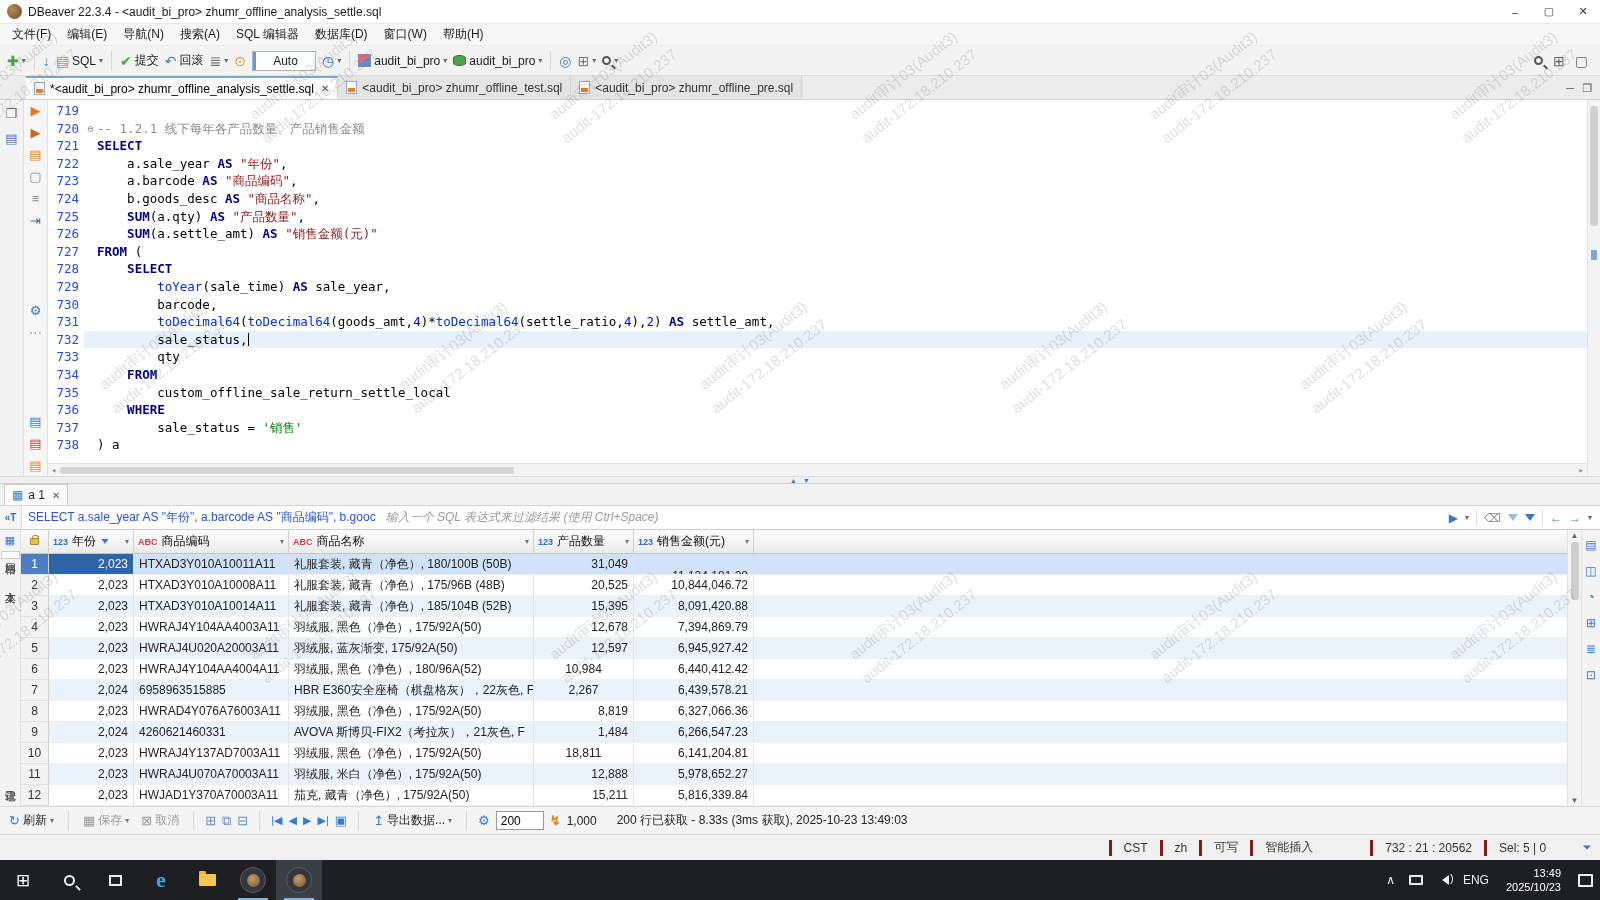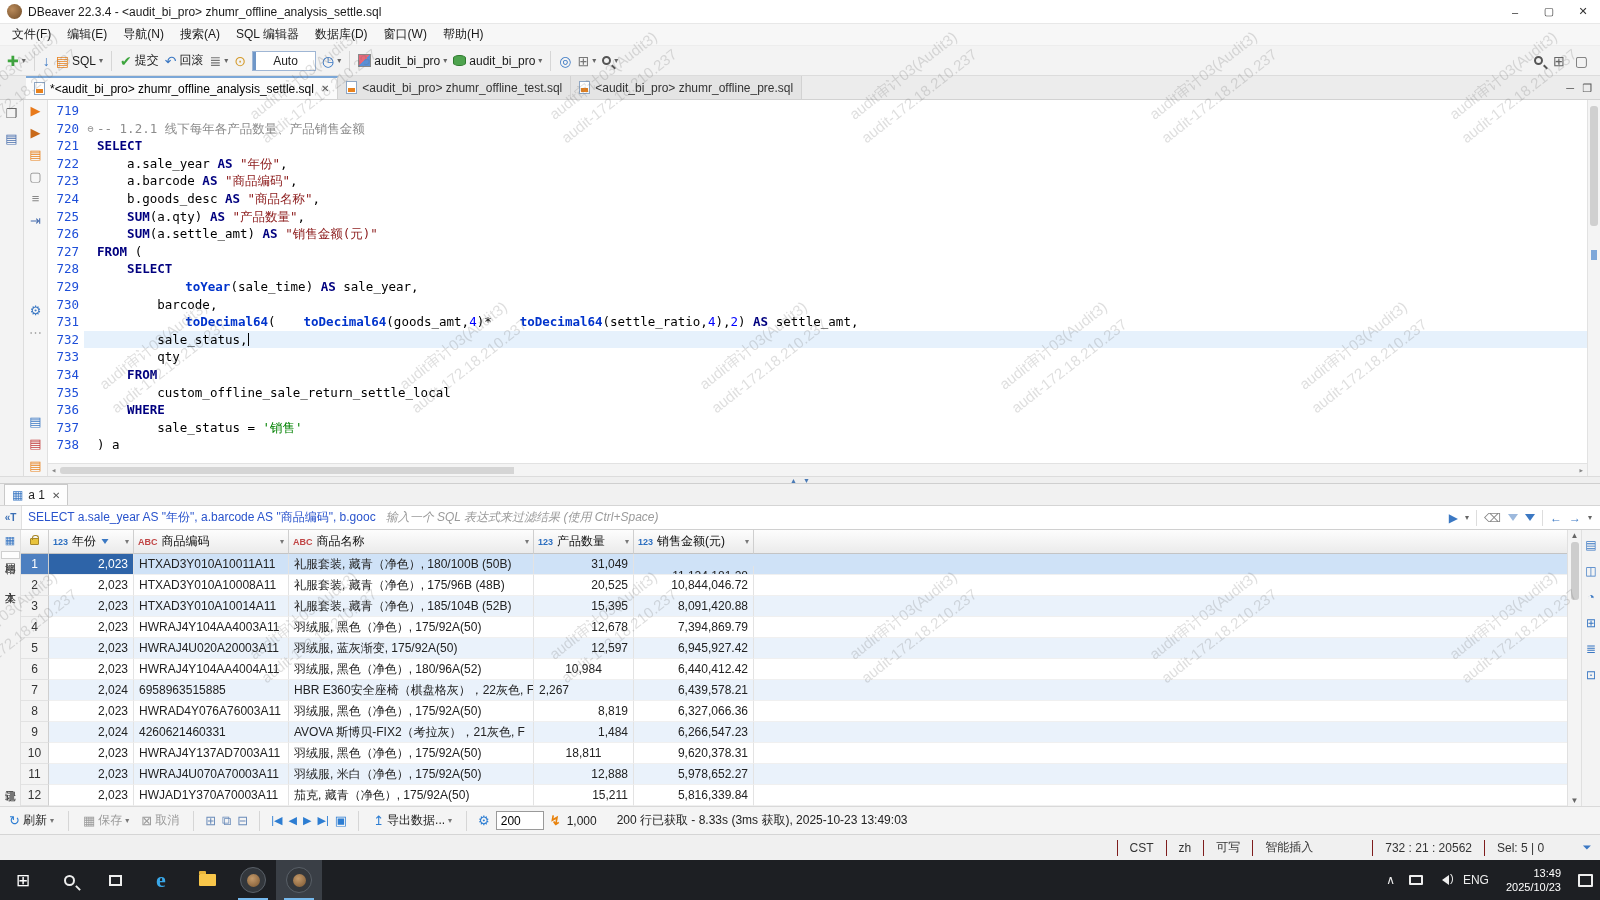--- a/index.html
+++ b/index.html
@@ -51,21 +51,21 @@
   .es-ico { font-size:13px; line-height:1; }
   .spacer { flex:1; }
   .editor { flex:1; background:#fff; font-family:"DejaVu Sans Mono","Liberation Mono",monospace; font-size:12.5px; position:relative; display:flex; flex-direction:column; overflow:hidden; }
   .code-lines { flex:1; overflow:hidden; padding-top:2px; }
   .cl { display:flex; height:17.6px; line-height:17.6px; }
   .ln { width:36px; text-align:right; color:#1d4ed8; padding-right:5px; flex:0 0 auto; }
   .fold { width:13px; color:#8a8a8a; font-size:10px; flex:0 0 auto; text-align:center; }
   .ct { white-space:pre; flex:1; color:#000; }
   .cl.cur .ct, .cl.cur .fold { background:#e6f1fc; }
   .k { color:#00007f; font-weight:bold; }
-  .f { color:#0033cc; font-weight:bold;margin-left:28px; }
+  .f { color:#0033cc; font-weight:normal; }
   .s { color:#8b1a1a; }
   .g { color:#008000; }
   .n { color:#0000ff; }
   .c { color:#8c8c8c; }
   .caret { display:inline-block; width:1px; height:13px; background:#000; vertical-align:-2px; }
   .ed-hscroll { height:13px; background:#f4f4f4; border-top:1px solid #e2e2e2; display:flex; align-items:center; justify-content:space-between; padding:0 3px; color:#888; font-size:9px; }
   .ed-hthumb { flex:1; height:7px; margin:0 4px; background:linear-gradient(90deg,#d5d5d5 0 30%, transparent 30%); border-radius:3px; }
   .ed-vscroll { width:13px; background:#f4f4f4; border-left:1px solid #e2e2e2; position:relative; }
   .ed-vthumb { position:absolute; left:2px; right:2px; top:6px; height:120px; background:#d0d0d0; border-radius:3px; }
   .ed-mark { position:absolute; left:3px; right:3px; top:150px; height:10px; background:#7da7d9; }
@@ -121,21 +121,21 @@
   .fico.gray { color:#9a9a9a; }
   .fico.blue { color:#6b8cba; }
   .fcaret { font-size:8px; color:#777; }
   .fetch-input { width:48px; height:19px; border:1px solid #9a9a9a; font-size:12px; padding:0 4px; font-family:"Liberation Sans",sans-serif; }
   .bolt { color:#e8820c; font-size:13px; font-weight:bold; }
   .fetch-status { margin-left:14px; color:#222; white-space:nowrap; }
 
   
   .statusbar { height:26px; background:#f0f0f0; border-top:1px solid #d5d5d5; display:flex; align-items:center; font-size:12px; color:#333; flex:0 0 auto; }
   .sb-fill { flex:1; }
-  .sb-seg { padding:0 12px; border-left:1px solid #7f1d1d; height:16px; display:flex; align-items:center; white-space:nowrap; }
+  .sb-seg { padding:0 12px; border-left:3px solid #7f1d1d; height:16px; display:flex; align-items:center; white-space:nowrap; }
   .sb-end { width:26px; display:flex; justify-content:center; color:#3b78c3; font-size:11px; }
 
   
   .taskbar { height:40px; background:#1d1f23; display:flex; align-items:stretch; color:#fff; flex:0 0 auto; }
   .tb-cell { width:46px; display:flex; align-items:center; justify-content:center; position:relative; }
   .tb-start { font-size:17px; }
   .wmag { width:11px; height:11px; border:2px solid #eee; border-radius:50%; position:relative; }
   .wmag::after { content:""; position:absolute; width:6px; height:2px; background:#eee; transform:rotate(45deg); left:9px; top:10px; }
   .tview { width:13px; height:11px; border:2px solid #eee; }
   .edge-e { font-size:22px; font-weight:bold; color:#39a7e8; font-family:"Liberation Serif",serif; }
@@ -536,21 +536,21 @@
               <div class="gcell" style="width: 245px; text-align: left;">羽绒服, 黑色（净色）, 180/96A(52)</div>
               <div class="gcell" style="width: 100px; text-align: center;">10,984</div>
               <div class="gcell" style="width: 120px; text-align: right;">6,440,412.42</div>
               <div class="gcell gfill"></div>
             </div>
             <div class="grow alt">
               <div class="gcell rn">7</div>
               <div class="gcell" style="width: 85px; text-align: right;">2,024</div>
               <div class="gcell" style="width: 155px; text-align: left;">6958963515885</div>
               <div class="gcell" style="width: 245px; text-align: left;">HBR E360安全座椅（棋盘格灰），22灰色, F</div>
-              <div class="gcell" style="width: 100px; text-align: left;">2,267</div>
+              <div class="gcell" style="width: 100px; text-align: center;">2,267</div>
               <div class="gcell" style="width: 120px; text-align: right;">6,439,578.21</div>
               <div class="gcell gfill"></div>
             </div>
             <div class="grow">
               <div class="gcell rn">8</div>
               <div class="gcell" style="width: 85px; text-align: right;">2,023</div>
               <div class="gcell" style="width: 155px; text-align: left;">HWRAD4Y076A76003A11</div>
               <div class="gcell" style="width: 245px; text-align: left;">羽绒服, 黑色（净色）, 175/92A(50)</div>
               <div class="gcell" style="width: 100px; text-align: right;">8,819</div>
               <div class="gcell" style="width: 120px; text-align: right;">6,327,066.36</div>
@@ -564,21 +564,21 @@
               <div class="gcell" style="width: 100px; text-align: right;">1,484</div>
               <div class="gcell" style="width: 120px; text-align: right;">6,266,547.23</div>
               <div class="gcell gfill"></div>
             </div>
             <div class="grow">
               <div class="gcell rn">10</div>
               <div class="gcell" style="width: 85px; text-align: right;">2,023</div>
               <div class="gcell" style="width: 155px; text-align: left;">HWRAJ4Y137AD7003A11</div>
               <div class="gcell" style="width: 245px; text-align: left;">羽绒服, 黑色（净色）, 175/92A(50)</div>
               <div class="gcell" style="width: 100px; text-align: center;">18,811</div>
-              <div class="gcell" style="width: 120px; text-align: right;">9,620,378.31</div>
+              <div class="gcell" style="width: 120px; text-align: right;">6,141,204.81</div>
               <div class="gcell gfill"></div>
             </div>
             <div class="grow alt">
               <div class="gcell rn">11</div>
               <div class="gcell" style="width: 85px; text-align: right;">2,023</div>
               <div class="gcell" style="width: 155px; text-align: left;">HWRAJ4U070A70003A11</div>
               <div class="gcell" style="width: 245px; text-align: left;">羽绒服, 米白（净色）, 175/92A(50)</div>
               <div class="gcell" style="width: 100px; text-align: right;">12,888</div>
               <div class="gcell" style="width: 120px; text-align: right;">5,978,652.27</div>
               <div class="gcell gfill"></div>

